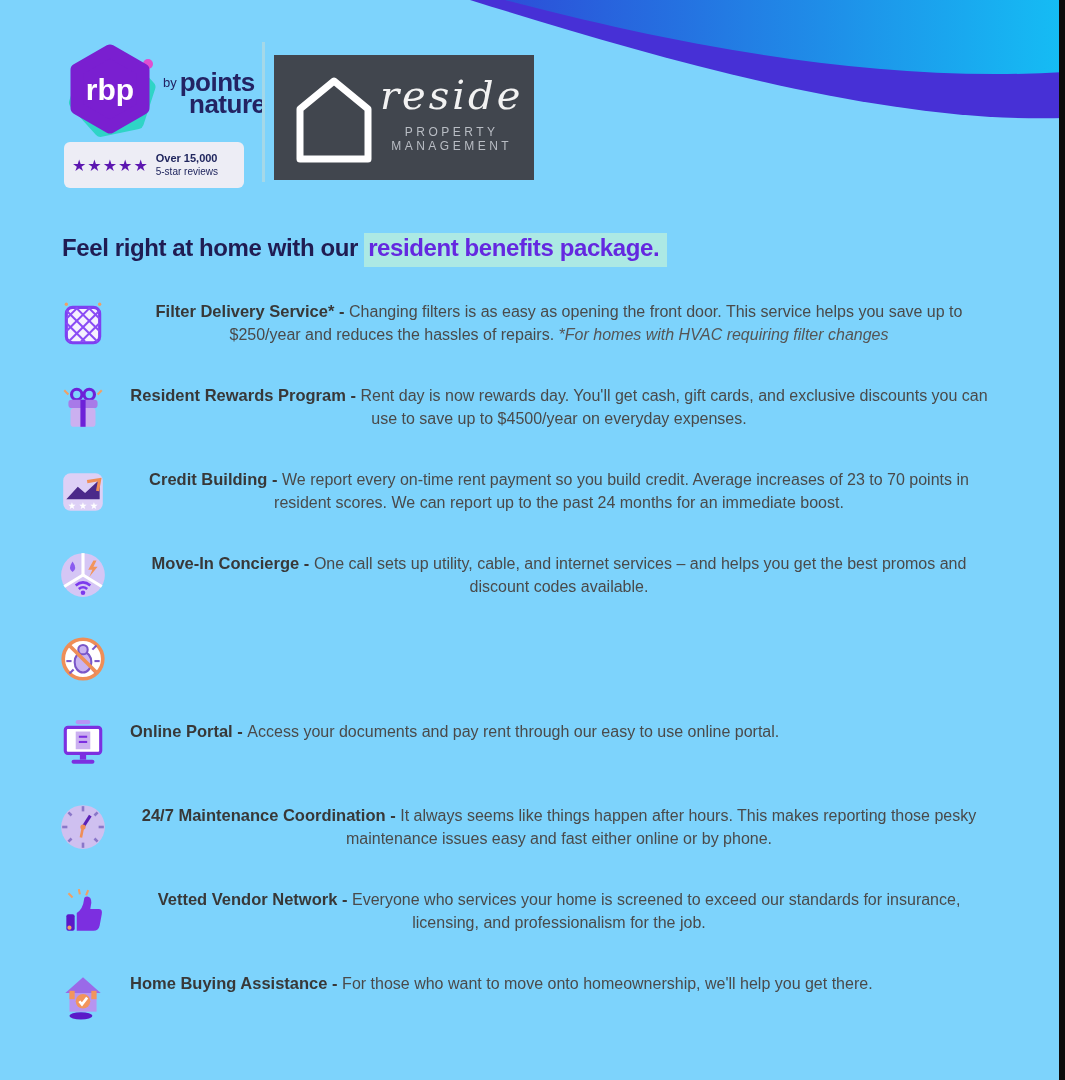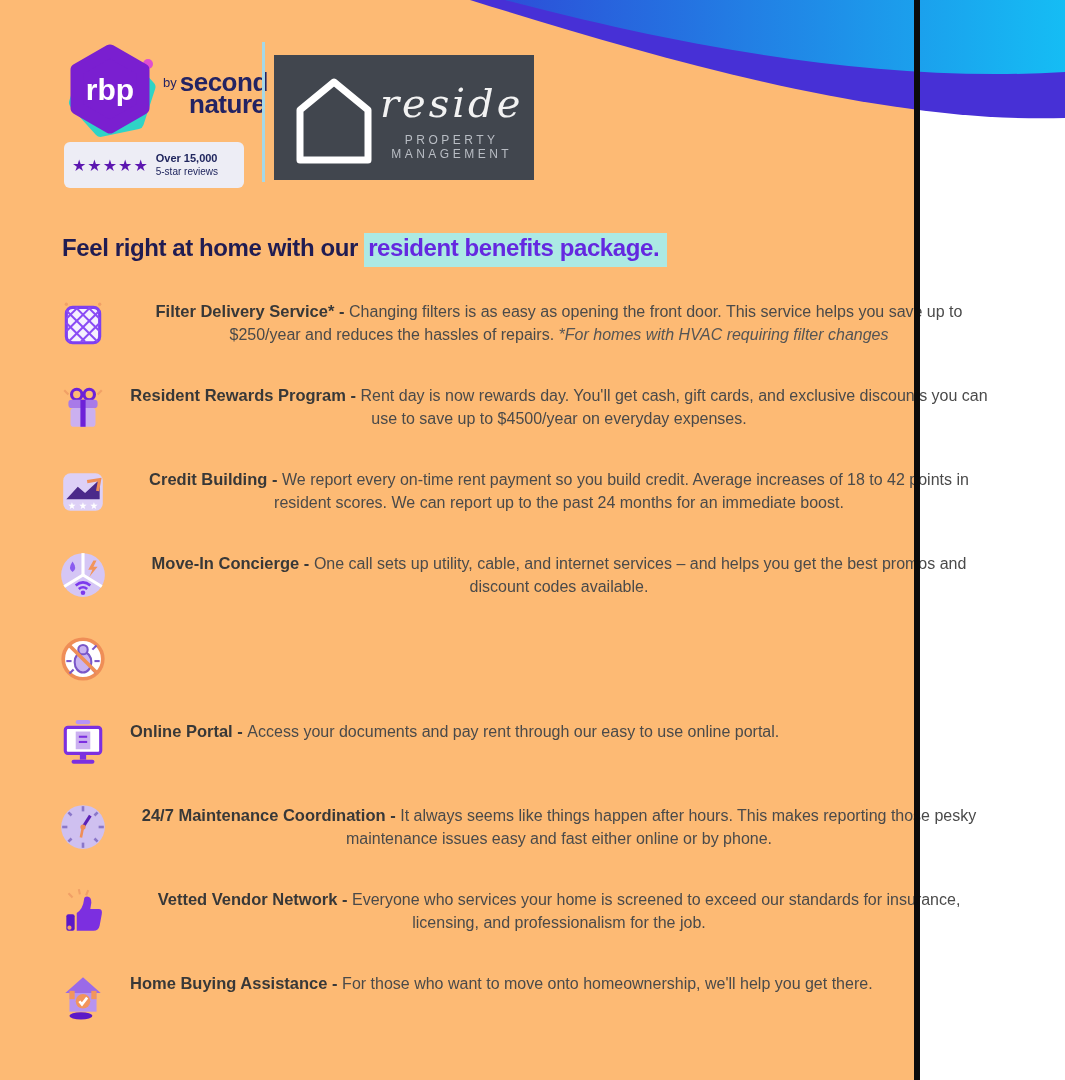--- a/index.html
+++ b/index.html
@@ -1,18 +1,18 @@
 <!DOCTYPE html>
 <html><head>
 <meta charset="utf-8">
 <style>
   * { margin:0; padding:0; box-sizing:border-box; }
   html,body { width:1065px; height:1080px; background:#ffffff; overflow:hidden;
               font-family:"Liberation Sans", sans-serif; }
-  .page { position:relative; width:920px; height:1080px; background:#fdba74; }
+  .page { position:relative; width:1065px; height:1080px; background:#7dd3fc; }
 
   
   .swoosh { position:absolute; top:0; left:0; width:1065px; height:140px; }
 
   
   .edge-bar { position:absolute; top:0; right:0; width:6px; height:1080px; background:#0b0b0b; }
 
   
   .rbp-logo { position:absolute; left:60px; top:42px; width:100px; height:100px; }
   .rbp-text { font-weight:bold; fill:#ffffff; font-size:30px; }
@@ -25,21 +25,21 @@
              background:#ededf5; border-radius:6px; display:flex; align-items:center;
              padding:4px 8px; gap:7px; }
   .stars { color:#5c16b0; font-size:16px; letter-spacing:1px; white-space:nowrap; }
   .rev-text { color:#20265e; font-size:11px; line-height:13px; }
   .rev-text .l1 { font-weight:bold; }
   .rev-text .l2 { font-size:10px; }
 
   .divider { position:absolute; left:262px; top:42px; width:3px; height:140px; background:#a5d8e8; }
 
   .reside-box { position:absolute; left:274px; top:55px; width:260px; height:125px;
-                background:#41464e; display:flex; align-items:center; padding:12px 14px; }
+                background:#41464e; display:flex; align-items:flex-start; padding:12px 14px; }
   .reside-house { flex:0 0 auto; }
   .reside-words { flex:1; text-align:center; margin-top:6px; }
   .reside-name { font-family:"DejaVu Serif", serif; font-style:italic; color:#f2f2f2;
                  font-size:40px; letter-spacing:3px; line-height:44px; }
   .reside-sub { color:#b9bdc4; font-size:12px; letter-spacing:3.5px; margin-top:8px; }
 
   
   .headline { position:absolute; left:62px; top:224px; width:960px; font-size:24px;
               font-weight:600; color:#201c52; letter-spacing:-0.4px; line-height:48px; }
   .headline .hl { color:#6428e0; font-weight:800; background:#ace9e4; padding:1px 8px 6px 4px; }
@@ -71,21 +71,21 @@
   <svg class="rbp-logo" viewBox="0 0 100 100">
     <g transform="rotate(18 50 50) translate(6 4)">
       <polygon points="47,10 80,29 80,67 47,86 14,67 14,29" fill="#2fd4c6" stroke="#2fd4c6" stroke-width="12" stroke-linejoin="round"></polygon>
     </g>
     <circle cx="88" cy="22" r="5" fill="#e04fd0"></circle>
     <polygon points="50,9 83,28 83,66 50,85 17,66 17,28" fill="#7a1fd0" stroke="#7a1fd0" stroke-width="13" stroke-linejoin="round"></polygon>
     <text x="50" y="58" text-anchor="middle" class="rbp-text">rbp</text>
   </svg>
 
   <div class="byline">
-    <span class="by">by</span><span class="brand">second</span>
+    <span class="by">by</span><span class="brand">points</span>
     <span class="brand brand2">nature</span>
   </div>
 
   <div class="reviews">
     <span class="stars">★★★★★</span>
     <span class="rev-text">
       <span class="l1">Over 15,000</span><br>
       <span class="l2">5-star reviews</span>
     </span>
   </div>
@@ -145,21 +145,21 @@
     </div>
 
     <div class="item">
       <svg class="ico" viewBox="0 0 48 48">
         <rect x="5" y="7" width="38" height="36" rx="7" fill="#ddd0f6"></rect>
         <polygon points="8,32 19,20 26,26 40,13 40,32" fill="#4b2a8a"></polygon>
         <polyline points="28,15 40,13 38,24" fill="none" stroke="#ef8e57" stroke-width="3"></polyline>
         <text x="24" y="41" text-anchor="middle" font-size="9" fill="#ffffff">★ ★ ★</text>
       </svg>
       <p class="itxt">
-        <b>Credit Building - </b><span>We report every on-time rent payment so you build credit. Average increases of 18 to 42 points in resident scores. We can report up to the past 24 months for an immediate boost.</span><i></i>
+        <b>Credit Building - </b><span>We report every on-time rent payment so you build credit. Average increases of 23 to 70 points in resident scores. We can report up to the past 24 months for an immediate boost.</span><i></i>
       </p>
     </div>
 
     <div class="item">
       <svg class="ico" viewBox="0 0 48 48">
         <circle cx="24" cy="24" r="21" fill="#d5c6f5"></circle>
         <g stroke="#ffffff" stroke-width="3">
           <line x1="24" y1="24" x2="24" y2="3"></line>
           <line x1="24" y1="24" x2="6" y2="35"></line>
           <line x1="24" y1="24" x2="42" y2="35"></line>

